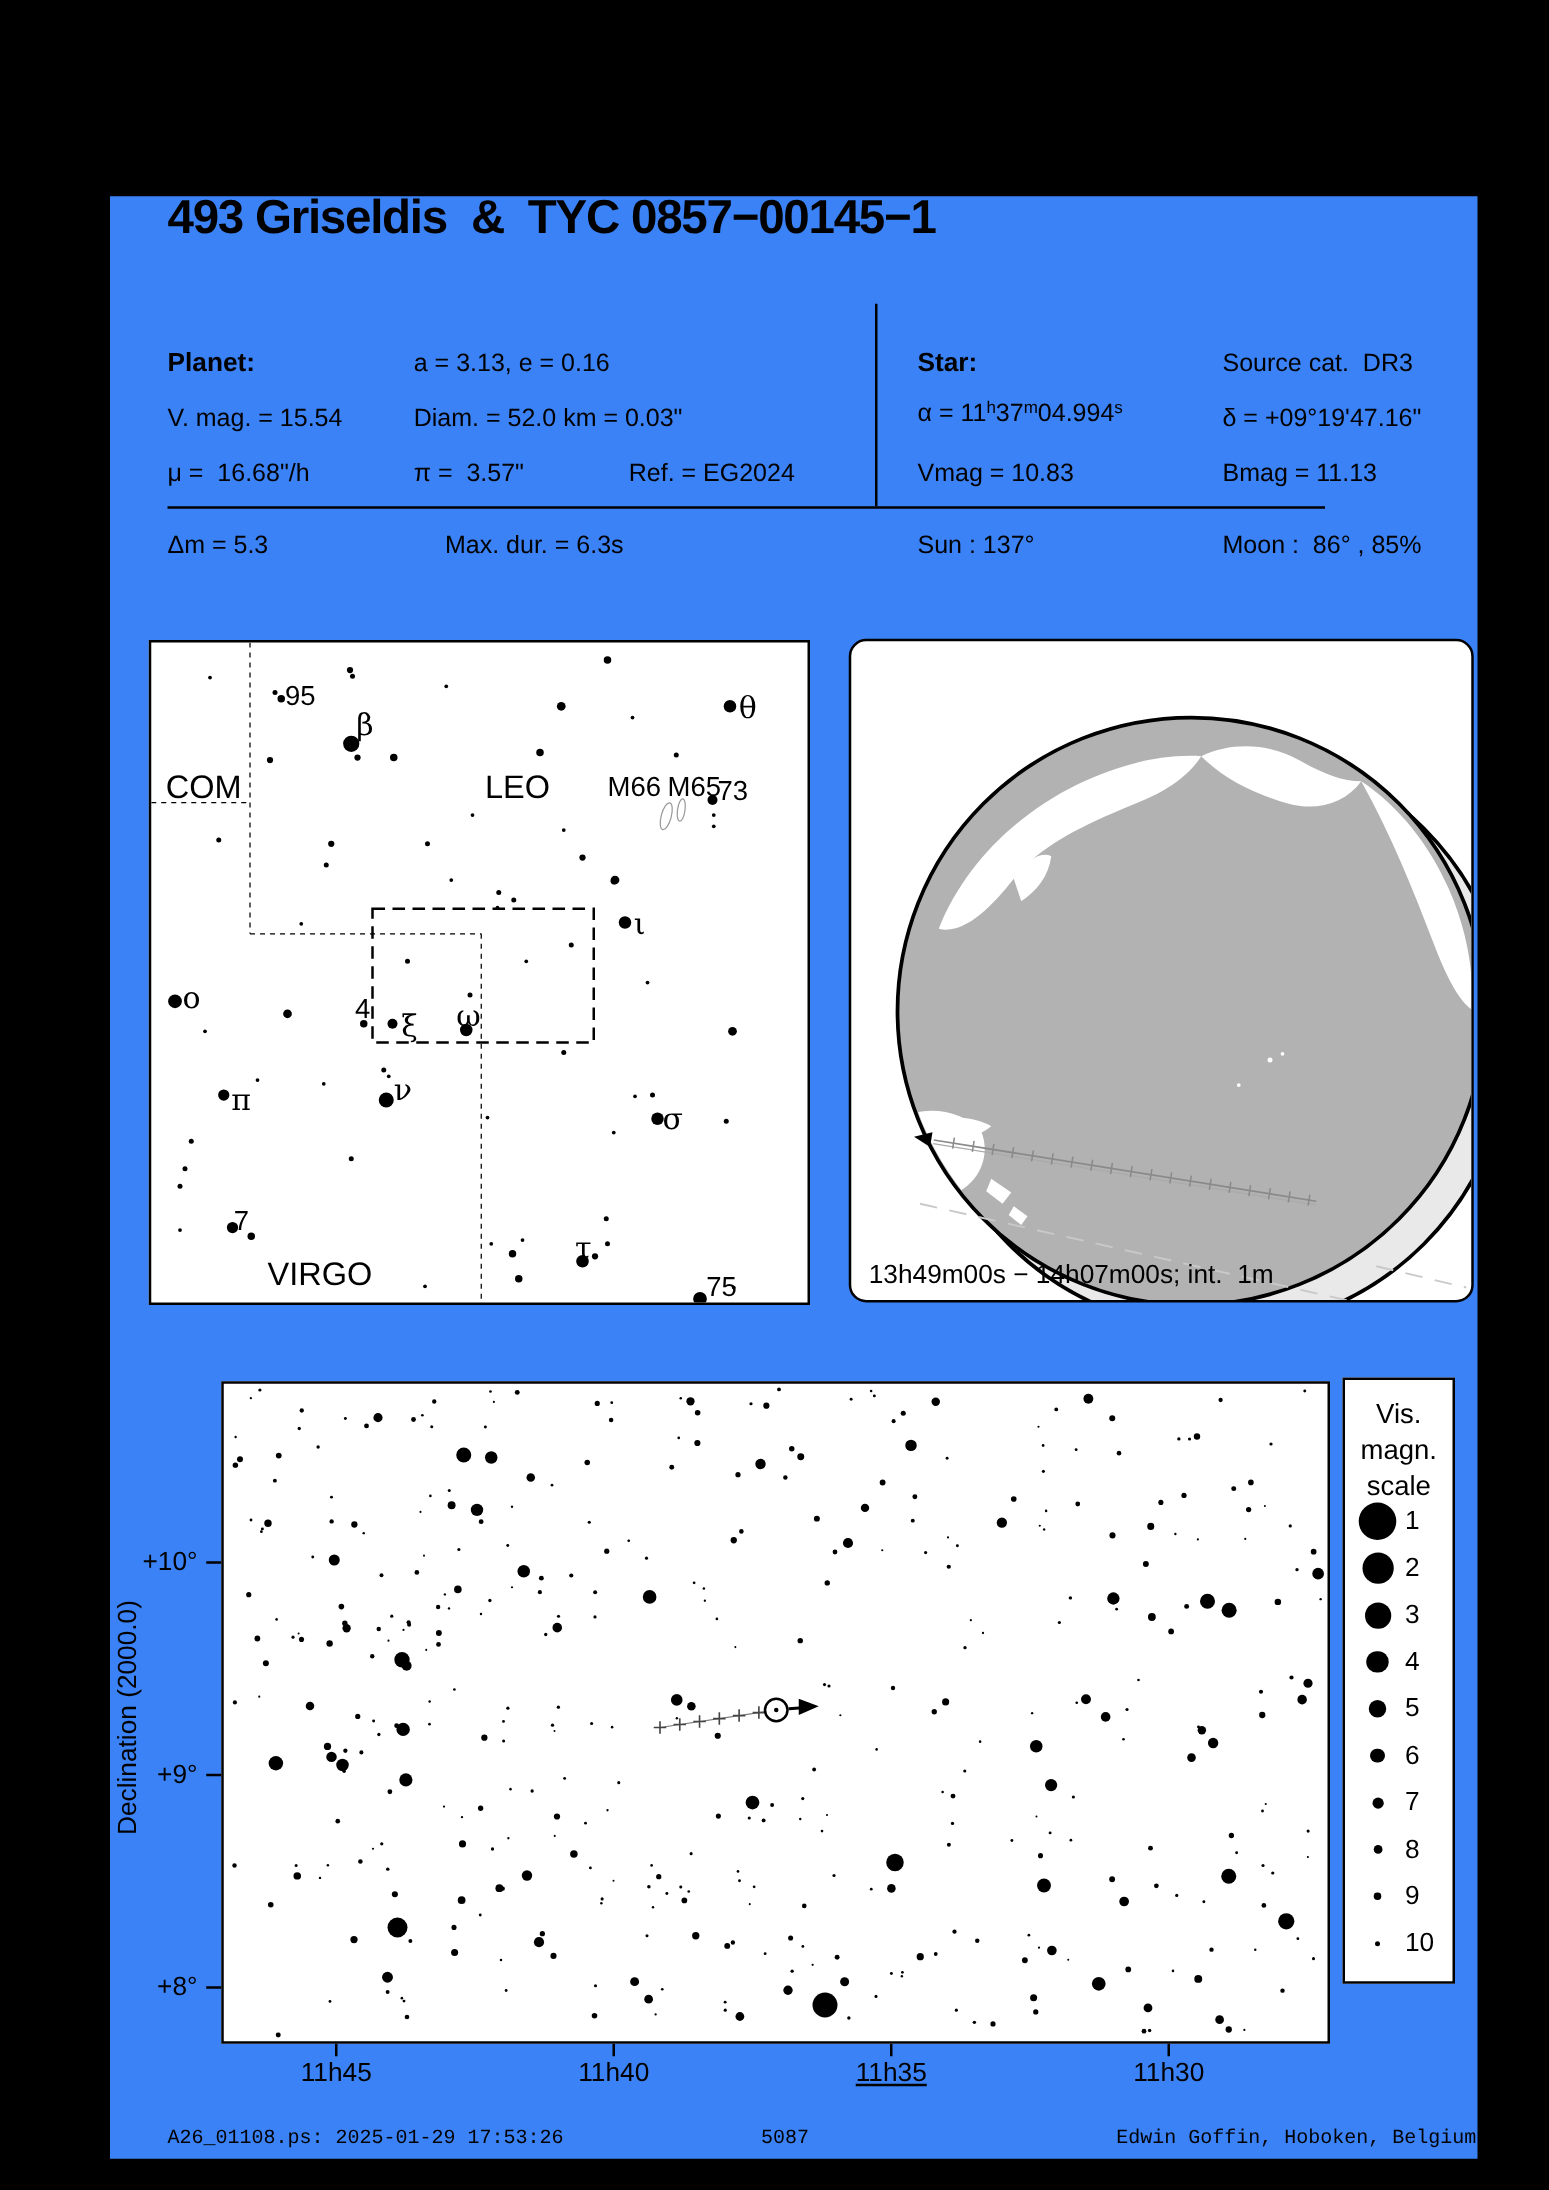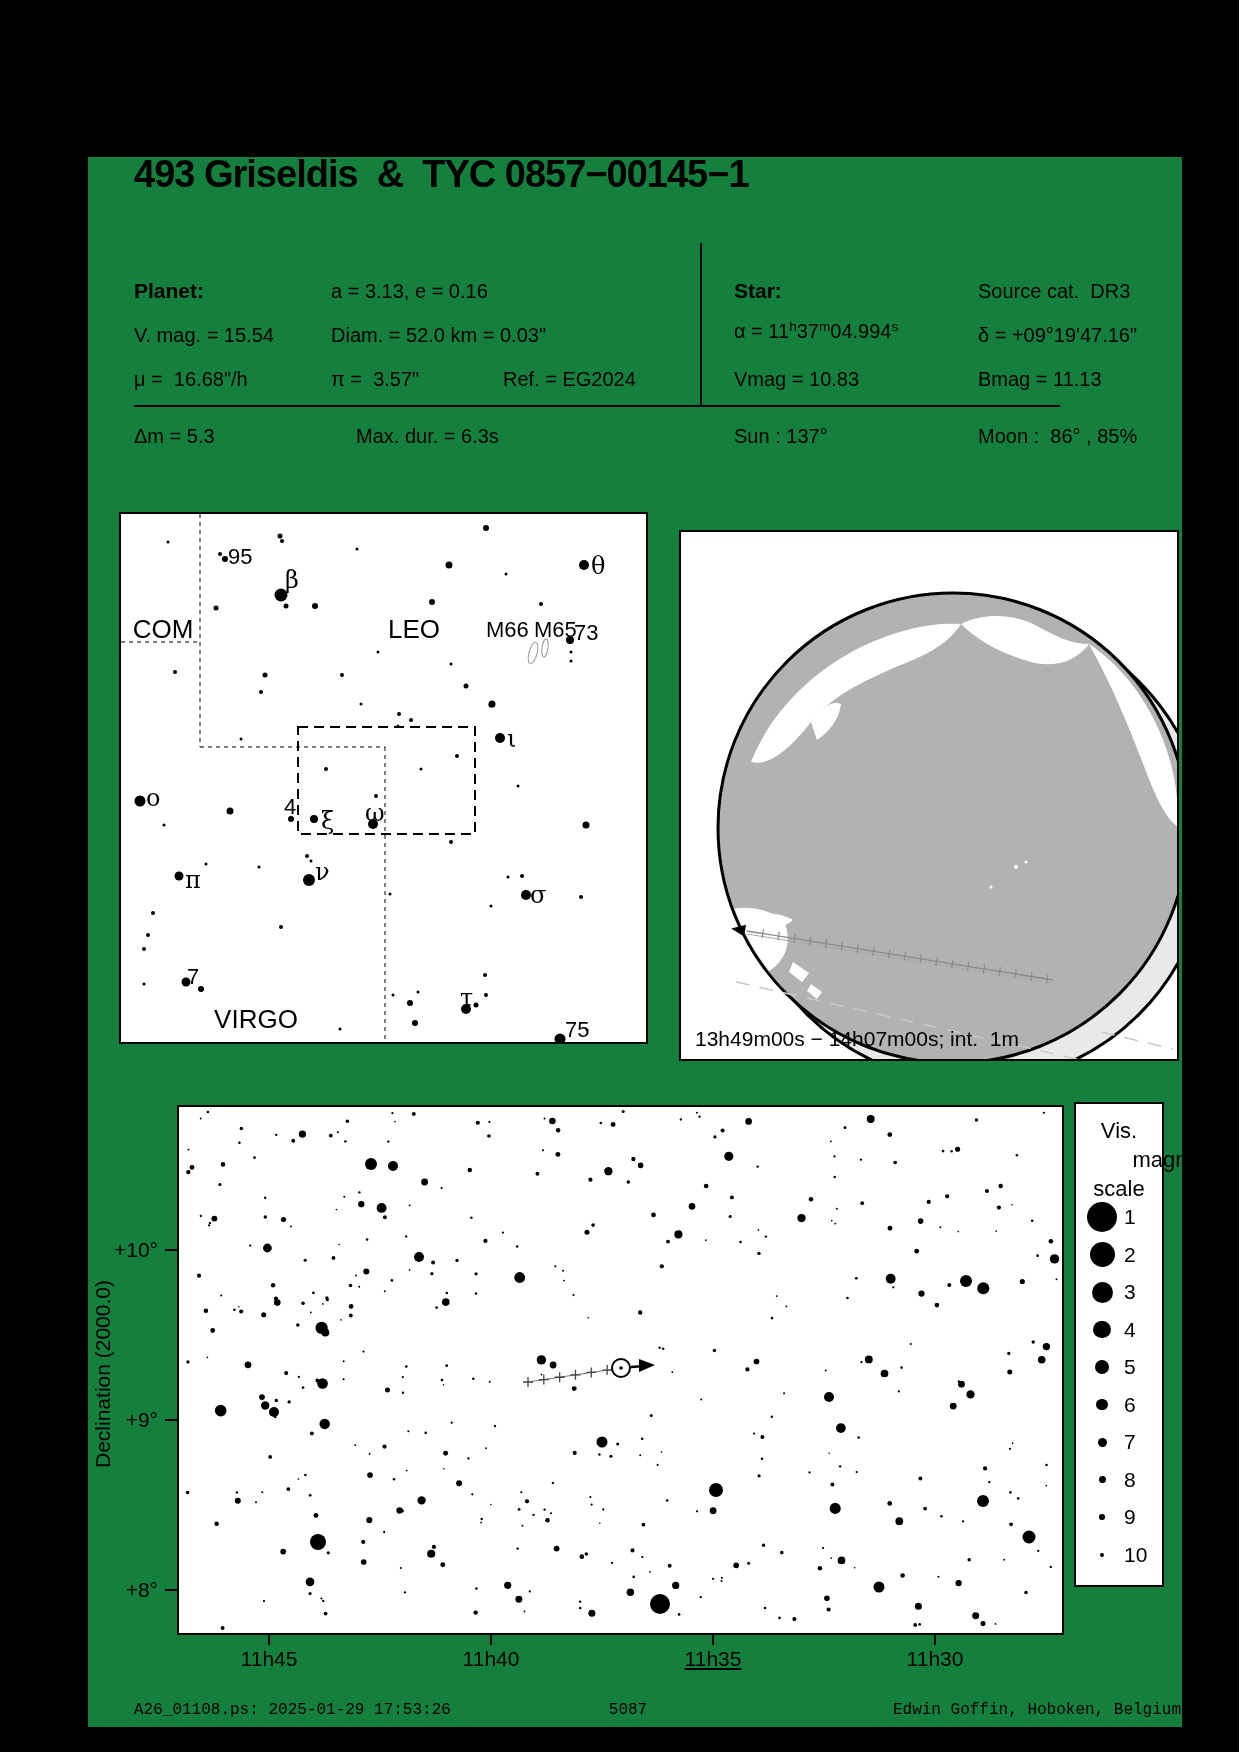--- a/index.html
+++ b/index.html
@@ -1,18 +1,18 @@
 <!DOCTYPE html>
 <html><head>
 <meta charset="utf-8">
 <style>
   html,body{margin:0;padding:0}
   body{width:1239px;height:1752px;background:#000;position:relative;
        font-family:"Liberation Sans",sans-serif;color:#000}
-  .page{position:absolute;left:88px;top:157px;width:1094px;height:1570px;background:#15803d}
+  .page{position:absolute;left:88px;top:157px;width:1094px;height:1570px;background:#3b82f6}
   .abs{position:absolute}
   .pre{white-space:pre}
   .title{font-size:38px;font-weight:bold;letter-spacing:-1px}
   .subtitle{font-size:27px}
   .t20{font-size:20px}
   .lbl{font-size:21px;font-weight:bold}
   .sp{font-size:68%;position:relative;top:-0.55em}
   .rule{background:#000;height:2px}
   .vline{background:#000;width:2px}
   .panel{position:absolute;border:2px solid #000;background:#fff}
@@ -157,21 +157,21 @@
         <text x="25" y="292" font-size="24" class="greek">o</text>
         <text x="200" y="315" font-size="24" class="greek">ξ</text>
         <text x="244" y="307" font-size="24" class="greek">ω</text>
         <text x="64" y="374" font-size="24" class="greek">π</text>
         <text x="194" y="366" font-size="24" class="greek">ν</text>
         <text x="409" y="389" font-size="24" class="greek">σ</text>
         <text x="339" y="492" font-size="24" class="greek">τ</text>
       </svg>
   </div>
 
-  <div class="panel" style="left:591px;top:373px;width:496px;height:527px;overflow:hidden;">
+  <div class="panel" style="left:591px;top:354px;width:496px;height:527px;overflow:hidden;border-radius:14px;">
     <svg id="globe-svg" width="496" height="527" viewBox="0 0 496 527">
       <defs>
         <clipPath id="nightclip">
             <circle cx="272" cy="296" r="233"></circle>
           </clipPath>
       </defs>
 
       <circle cx="292" cy="316" r="235" fill="#e9e9e9" stroke="#000" stroke-width="3"></circle>
 
       <circle cx="272" cy="296" r="235" fill="#b2b2b2" stroke="#000" stroke-width="3"></circle>
@@ -666,21 +666,21 @@
       <div class="abs ticklabel" style="left: 8px; top: 1251px; width: 62px; text-align: right;">+9°</div>
       <div class="abs" style="left: 77px; top: 1432px; width: 12px; height: 2px; background: rgb(0, 0, 0);"></div>
       <div class="abs ticklabel" style="left: 8px; top: 1421px; width: 62px; text-align: right;">+8°</div>
     </div>
 
   <div class="abs axis-title" style="left:-95px;top:1205px;width:220px;height:24px;text-align:center;transform:rotate(-90deg);">Declination (2000.0)</div>
 
   <div class="panel" style="left:986px;top:945px;width:86px;height:481px;">
     <div id="legend-body">
         <div class="abs legend-title" style="left: 0px; top: 14px;">Vis.</div>
-        <div class="abs legend-title" style="left: 0px; top: 43px; padding-left: 44px;">magn.</div>
+        <div class="abs legend-title" style="left: 0px; top: 43px;">magn.</div>
         <div class="abs legend-title" style="left: 0px; top: 72px;">scale</div>
         <div class="abs" style="left: 11px; top: 98px; width: 30px; height: 30px; background: rgb(0, 0, 0); border-radius: 50%;"></div>
         <div class="abs ticklabel" style="left: 48px; top: 101px; width: 34px;">1</div>
         <div class="abs" style="left: 13.5px; top: 138px; width: 25px; height: 25px; background: rgb(0, 0, 0); border-radius: 50%;"></div>
         <div class="abs ticklabel" style="left: 48px; top: 138.5px; width: 34px;">2</div>
         <div class="abs" style="left: 15.5px; top: 177.5px; width: 21px; height: 21px; background: rgb(0, 0, 0); border-radius: 50%;"></div>
         <div class="abs ticklabel" style="left: 48px; top: 176px; width: 34px;">3</div>
         <div class="abs" style="left: 17.25px; top: 216.75px; width: 17.5px; height: 17.5px; background: rgb(0, 0, 0); border-radius: 50%;"></div>
         <div class="abs ticklabel" style="left: 48px; top: 213.5px; width: 34px;">4</div>
         <div class="abs" style="left: 18.75px; top: 255.75px; width: 14.5px; height: 14.5px; background: rgb(0, 0, 0); border-radius: 50%;"></div>

